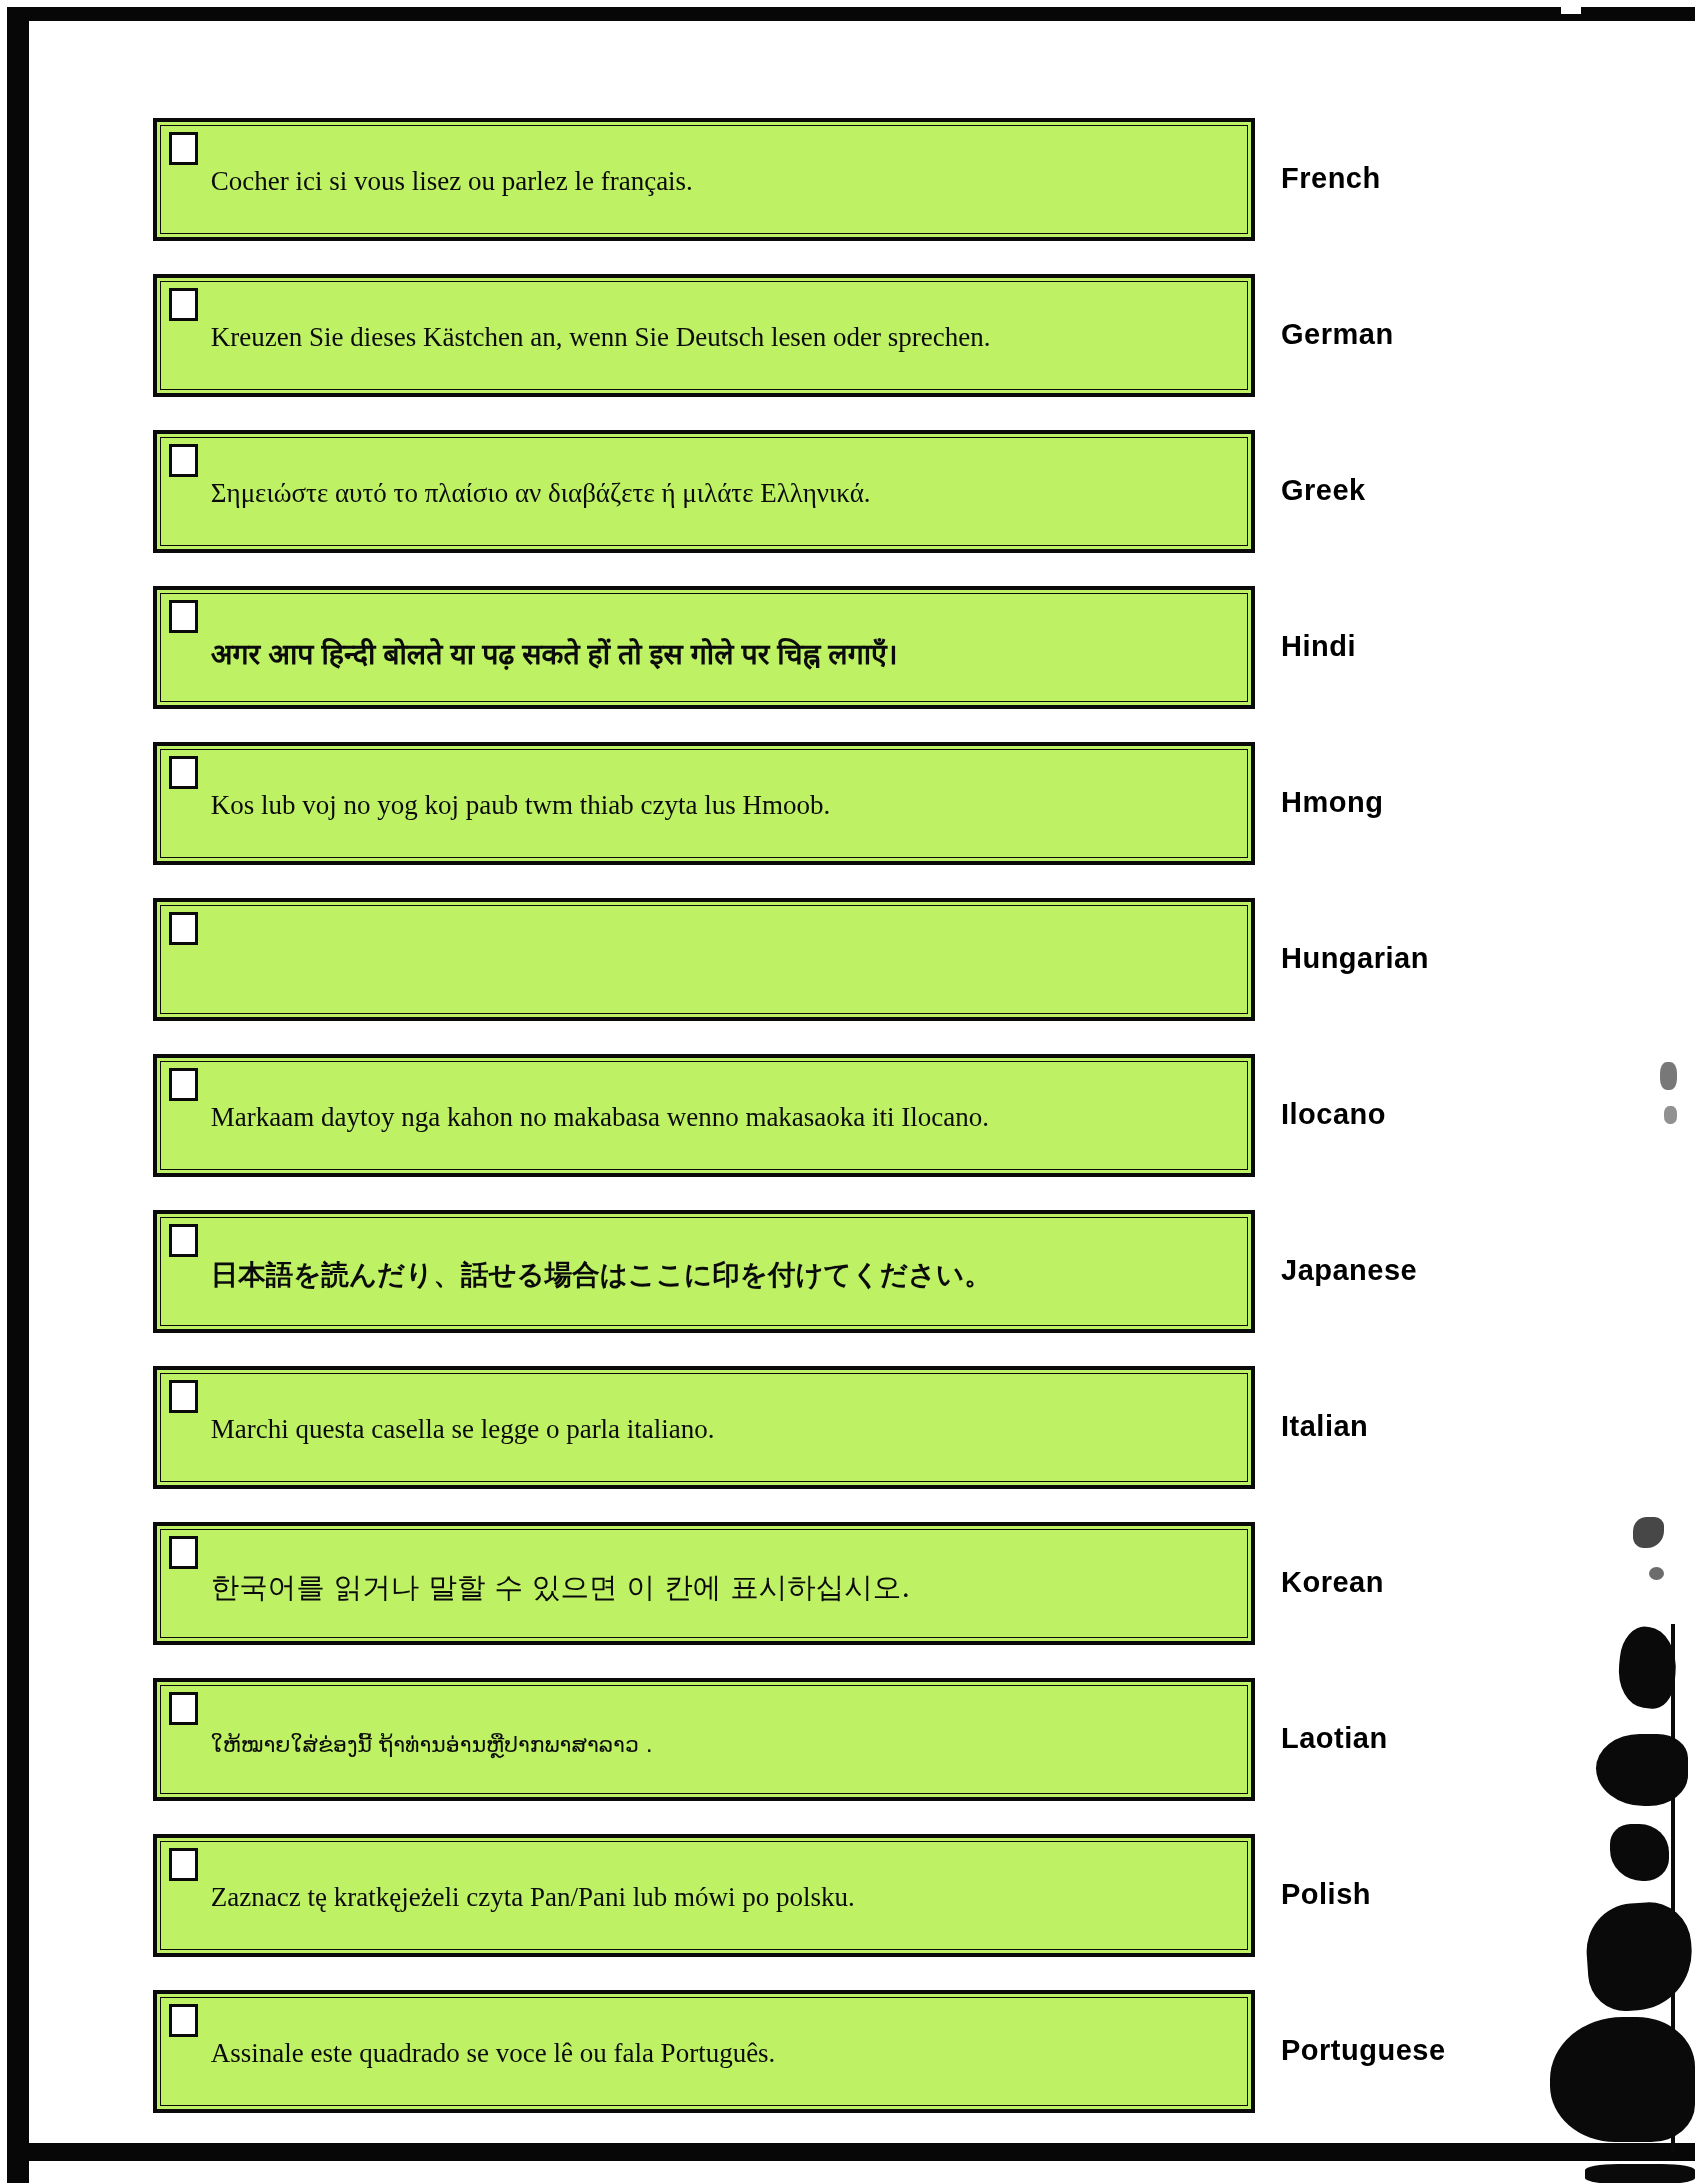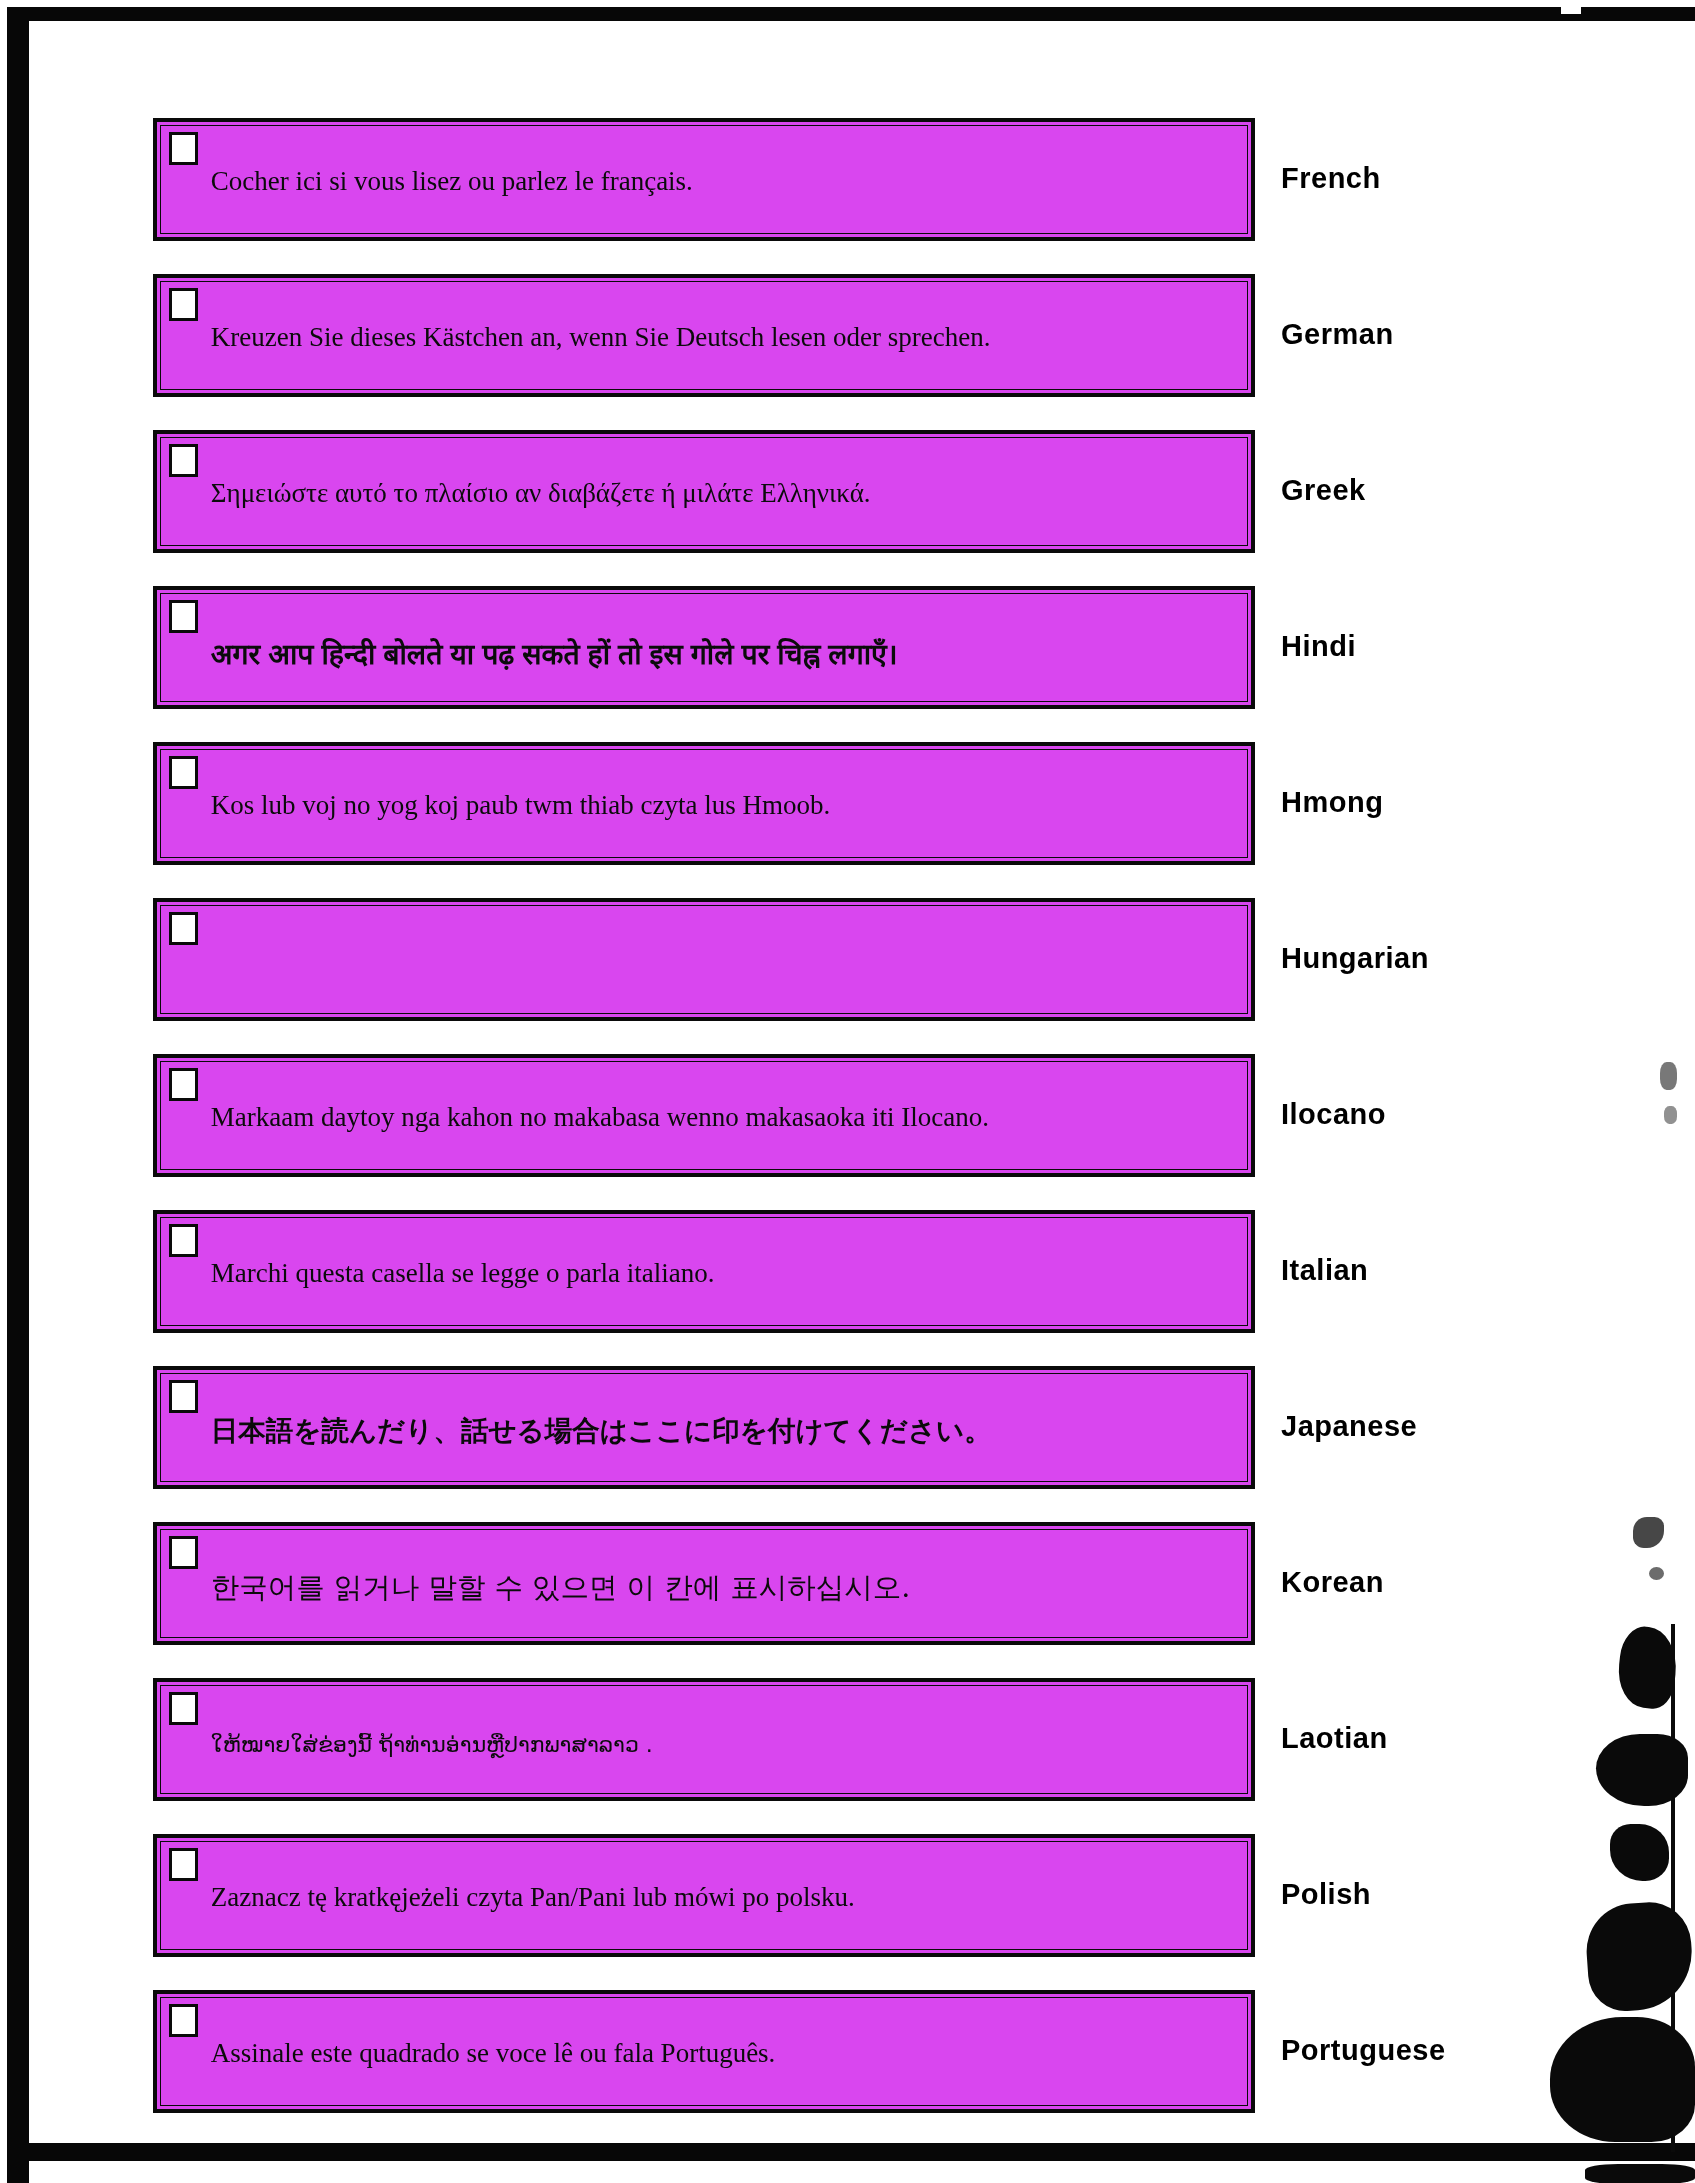--- a/index.html
+++ b/index.html
@@ -34,21 +34,21 @@
 
   
   .rows { position: absolute; left: 153px; top: 118px; }
   .lang-row { position: relative; width: 1469px; height: 123px; margin-bottom: 33px; }
 
   .box {
     position: absolute; left: 0; top: 0;
     width: 1102px; height: 123px;
     border: 4.6px solid #0a0a0a;
     box-sizing: border-box;
-    background: #d946ef;
+    background: #bef264;
   }
   .box-inner {
     position: absolute; left: 2.8px; top: 2.8px; right: 2.8px; bottom: 2.8px;
     border: 1.8px solid #0a0a0a;
   }
   .checkbox {
     position: absolute; left: 8.3px; top: 6.4px;
     width: 23px; height: 27px;
     border: 3.7px solid #0a0a0a;
     background: #fff;
@@ -158,40 +158,40 @@
   <div class="lang-row lang-ilo">
     <div class="box">
       <div class="box-inner">
         <span class="checkbox" aria-checked="false"></span>
         <span class="sentence" lang="ilo">Markaam daytoy nga kahon no makabasa wenno makasaoka iti Ilocano.</span>
       </div>
     </div>
     <span class="label">Ilocano</span>
   </div>
 
+  <div class="lang-row lang-ja">
+    <div class="box">
+      <div class="box-inner">
+        <span class="checkbox" aria-checked="false"></span>
+        <span class="sentence" lang="ja">日本語を読んだり、話せる場合はここに印を付けてください。</span>
+      </div>
+    </div>
+    <span class="label">Japanese</span>
+  </div>
+
   <div class="lang-row lang-it">
     <div class="box">
       <div class="box-inner">
         <span class="checkbox" aria-checked="false"></span>
         <span class="sentence" lang="it">Marchi questa casella se legge o parla italiano.</span>
       </div>
     </div>
     <span class="label">Italian</span>
   </div>
 
-  <div class="lang-row lang-ja">
-    <div class="box">
-      <div class="box-inner">
-        <span class="checkbox" aria-checked="false"></span>
-        <span class="sentence" lang="ja">日本語を読んだり、話せる場合はここに印を付けてください。</span>
-      </div>
-    </div>
-    <span class="label">Japanese</span>
-  </div>
-
   <div class="lang-row lang-ko">
     <div class="box">
       <div class="box-inner">
         <span class="checkbox" aria-checked="false"></span>
         <span class="sentence" lang="ko">한국어를 읽거나 말할 수 있으면 이 칸에 표시하십시오.</span>
       </div>
     </div>
     <span class="label">Korean</span>
   </div>
 

